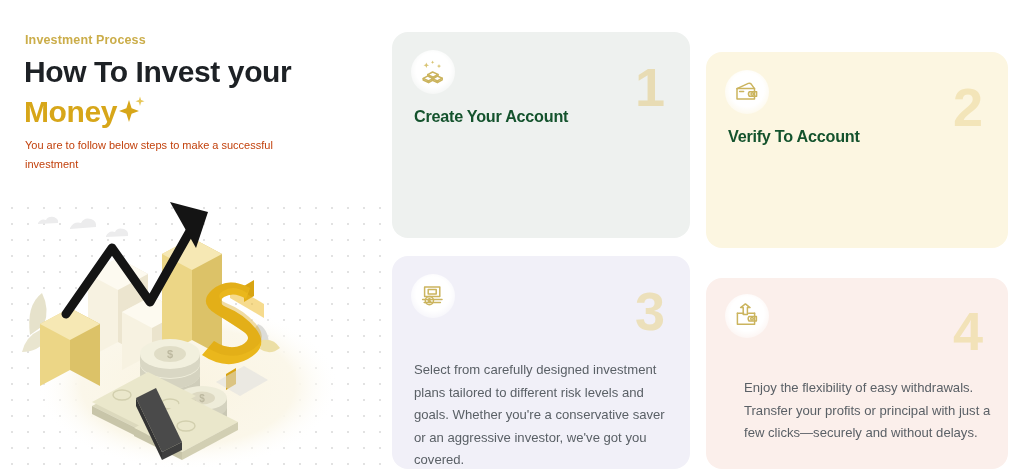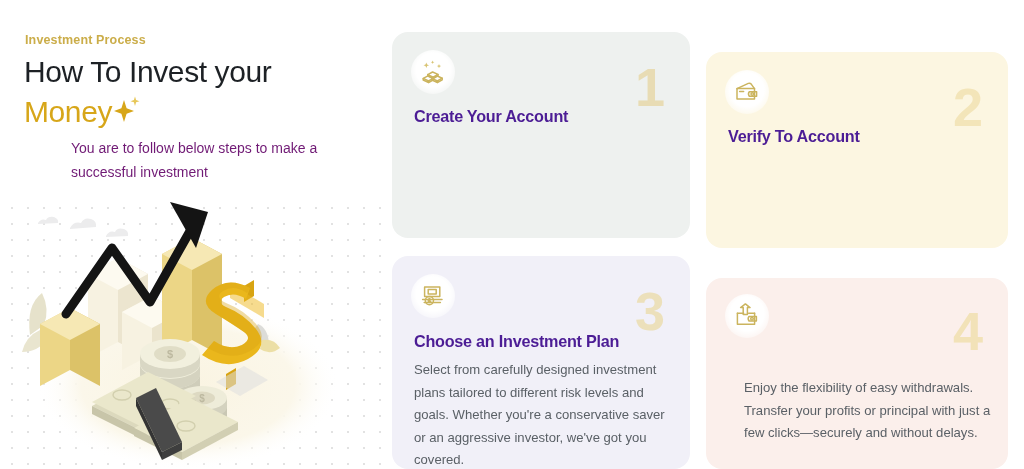--- a/index.html
+++ b/index.html
@@ -38,21 +38,21 @@
     letter-spacing: 0.15px;
     color: #cbad49;
   }
 
   .headline {
     position: absolute;
     left: 24px; top: 52px;
     width: 350px;
     font-size: 30px;
     line-height: 1.32;
-    font-weight: 400;
+    font-weight: 700;
     letter-spacing: -0.4px;
     color: #1d2125;
   }
   .headline .gold {
     color: #d7a619;
     display: inline-block;
     position: relative;
     text-align: right;
   }
 
@@ -63,24 +63,23 @@
     height: 24px;
     vertical-align: -2px;
     margin-left: -1px;
   }
   .sparkle-wrap svg { position: absolute; left: 0; top: -6px; overflow: visible; }
 
   .subcopy {
     position: absolute;
     left: 25px; top: 136px;
     width: 300px;
-    font-size: 14px;
+    font-size: 11px;
     line-height: 1.72;
-    color: #701a75;
-    margin-left: 46px;
+    color: #c2410c;
   }
 
   
   .dot-grid {
     position: absolute;
     left: 0; top: 196px;
     width: 392px;
     height: 273px;
     background-image: radial-gradient(#d8d8d8 0.9px, transparent 1px);
     background-size: 16px 16px;
@@ -121,21 +120,21 @@
     line-height: 1;
     letter-spacing: -1px;
     user-select: none;
   }
 
   .card-title {
     position: absolute;
     font-size: 16.2px;
     font-weight: 700;
     letter-spacing: -0.25px;
-    color: #4c1d95;
+    color: #14532d;
   }
 
   .card-body {
     position: absolute;
     font-size: 13.1px;
     line-height: 1.72;
     color: #5a6066;
   }
 
   
@@ -393,21 +392,20 @@
           <path d="M8.2 6.6 L16.2 6.6 L16.2 11 L8.2 11 Z"></path>
           <path d="M2.6 16.6 L22 16.6"></path>
           <path d="M4.2 19.6 L20.4 19.6"></path>
           <circle cx="9.4" cy="17.6" r="4.1" fill="#fff" fill-opacity="0.001"></circle>
           <path d="M9.4 15.6 L9.4 19.6"></path>
           <path d="M10.6 16.4 Q8.2 15.6 8.2 17 Q8.2 18.3 10.6 18.2 Q10.9 19.4 8.3 18.8"></path>
         </g>
       </svg>
     </div>
     <div class="card-num">3</div>
-    <div class="card-title">Choose an Investment Plan</div>
     <div class="card-body">Select from carefully designed investment plans tailored to different risk levels and goals. Whether you're a conservative saver or an aggressive investor, we've got you covered.</div>
   </div>
 
   <div class="card" id="card-4">
     <div class="card-icon">
       <svg width="26" height="26" viewBox="0 0 26 26">
         <g class="ico-stroke">
           <path d="M3.4 10.2 L3.4 21.2 L20.6 21.2 L20.6 10.2"></path>
           <path d="M3.4 10.2 L9.6 10.2"></path>
           <path d="M14.6 10.2 L20.6 10.2"></path>

